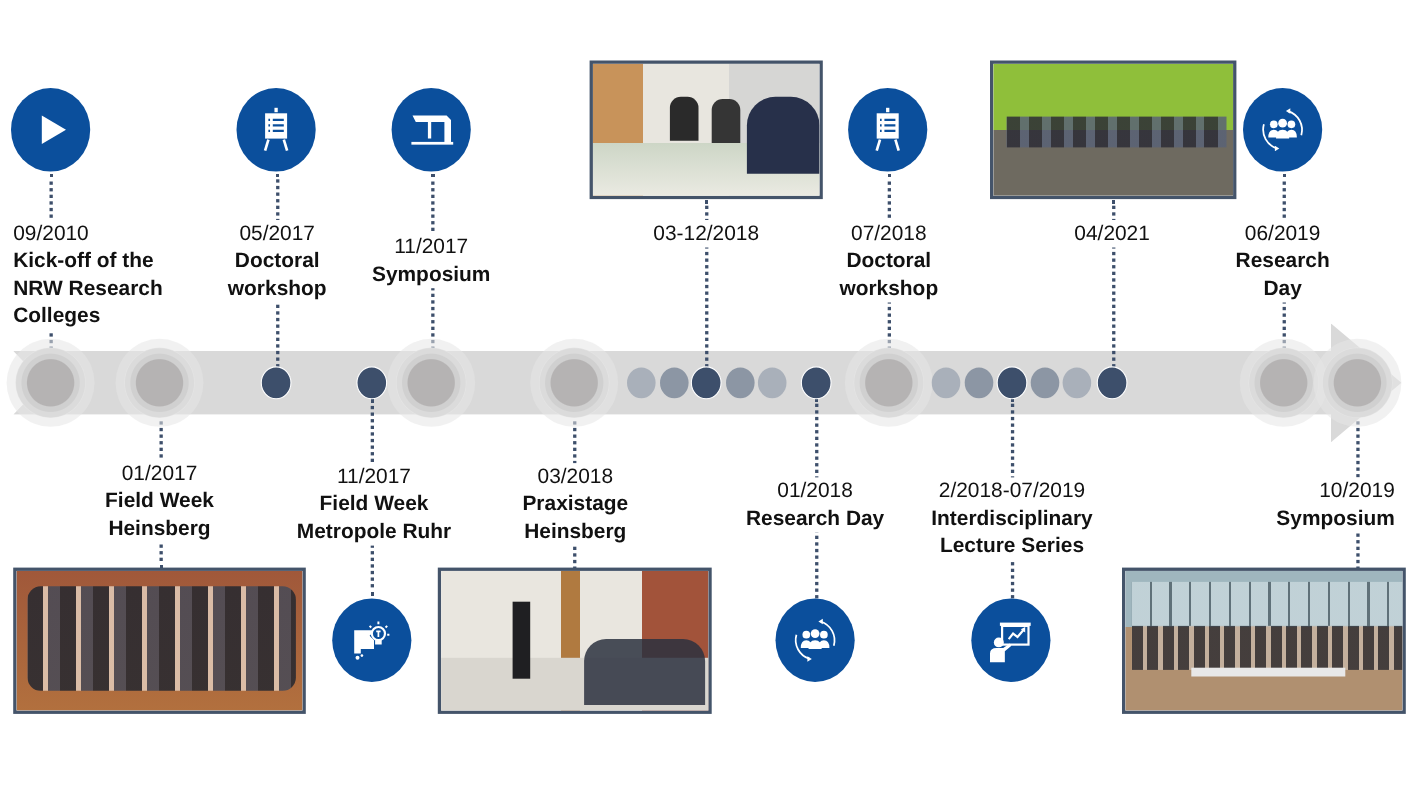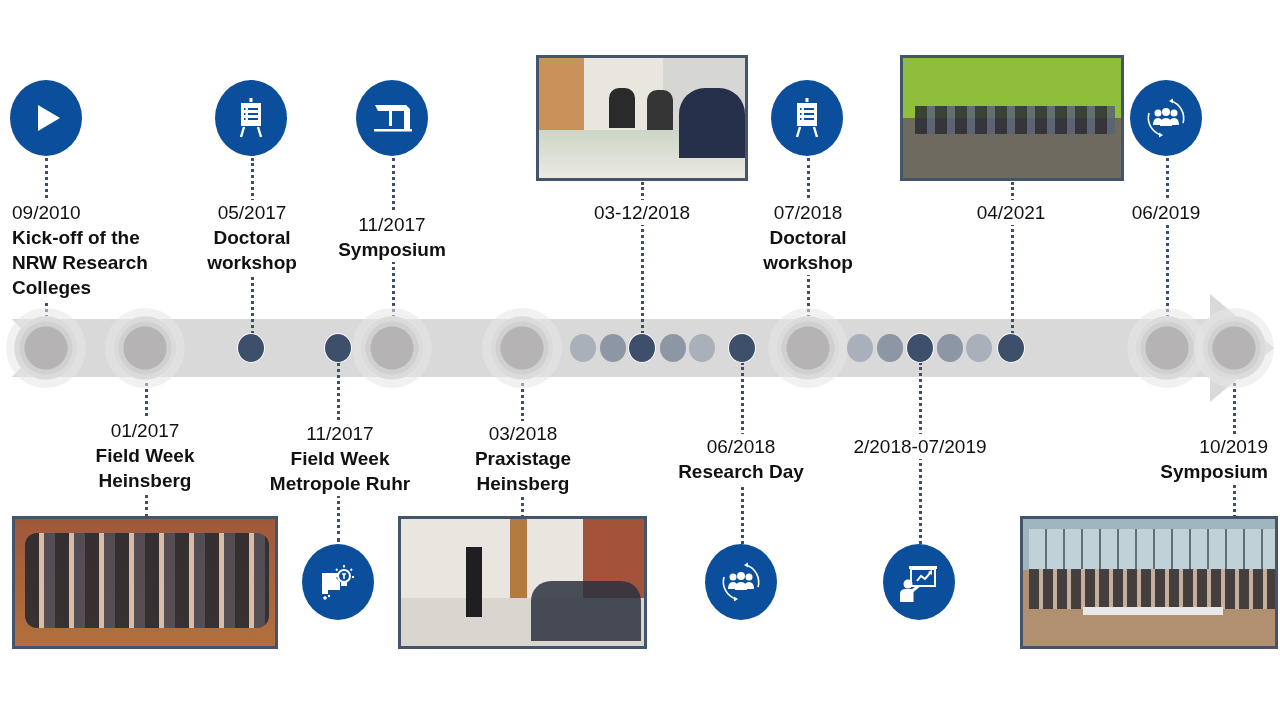--- a/index.html
+++ b/index.html
@@ -228,40 +228,44 @@
 <div class="label" style="left:808px;top:200px">
   <div class="date">07/2018</div>
   <div class="title">Doctoral
 workshop</div>
 </div>
 <div class="label" style="left:1011px;top:200px">
   <div class="date">04/2021</div>
 </div>
 <div class="label" style="left:1166px;top:200px">
   <div class="date">06/2019</div>
+  <div class="title">Research
+Day</div>
 </div>
 
 <div class="label" style="left:145px;top:418px">
   <div class="date">01/2017</div>
   <div class="title">Field Week
 Heinsberg</div>
 </div>
 <div class="label" style="left:340px;top:421px">
   <div class="date">11/2017</div>
   <div class="title">Field Week
 Metropole Ruhr</div>
 </div>
 <div class="label" style="left:523px;top:421px">
   <div class="date">03/2018</div>
   <div class="title">Praxistage
 Heinsberg</div>
 </div>
 <div class="label" style="left:741px;top:434px">
-  <div class="date">06/2018</div>
+  <div class="date">01/2018</div>
   <div class="title">Research Day</div>
 </div>
 <div class="label" style="left:920px;top:434px">
   <div class="date">2/2018-07/2019</div>
+  <div class="title">Interdisciplinary
+Lecture Series</div>
 </div>
 <div class="label right" style="left:1268px;top:434px">
   <div class="date">10/2019</div>
   <div class="title">Symposium</div>
 </div>
 
 </body></html>

